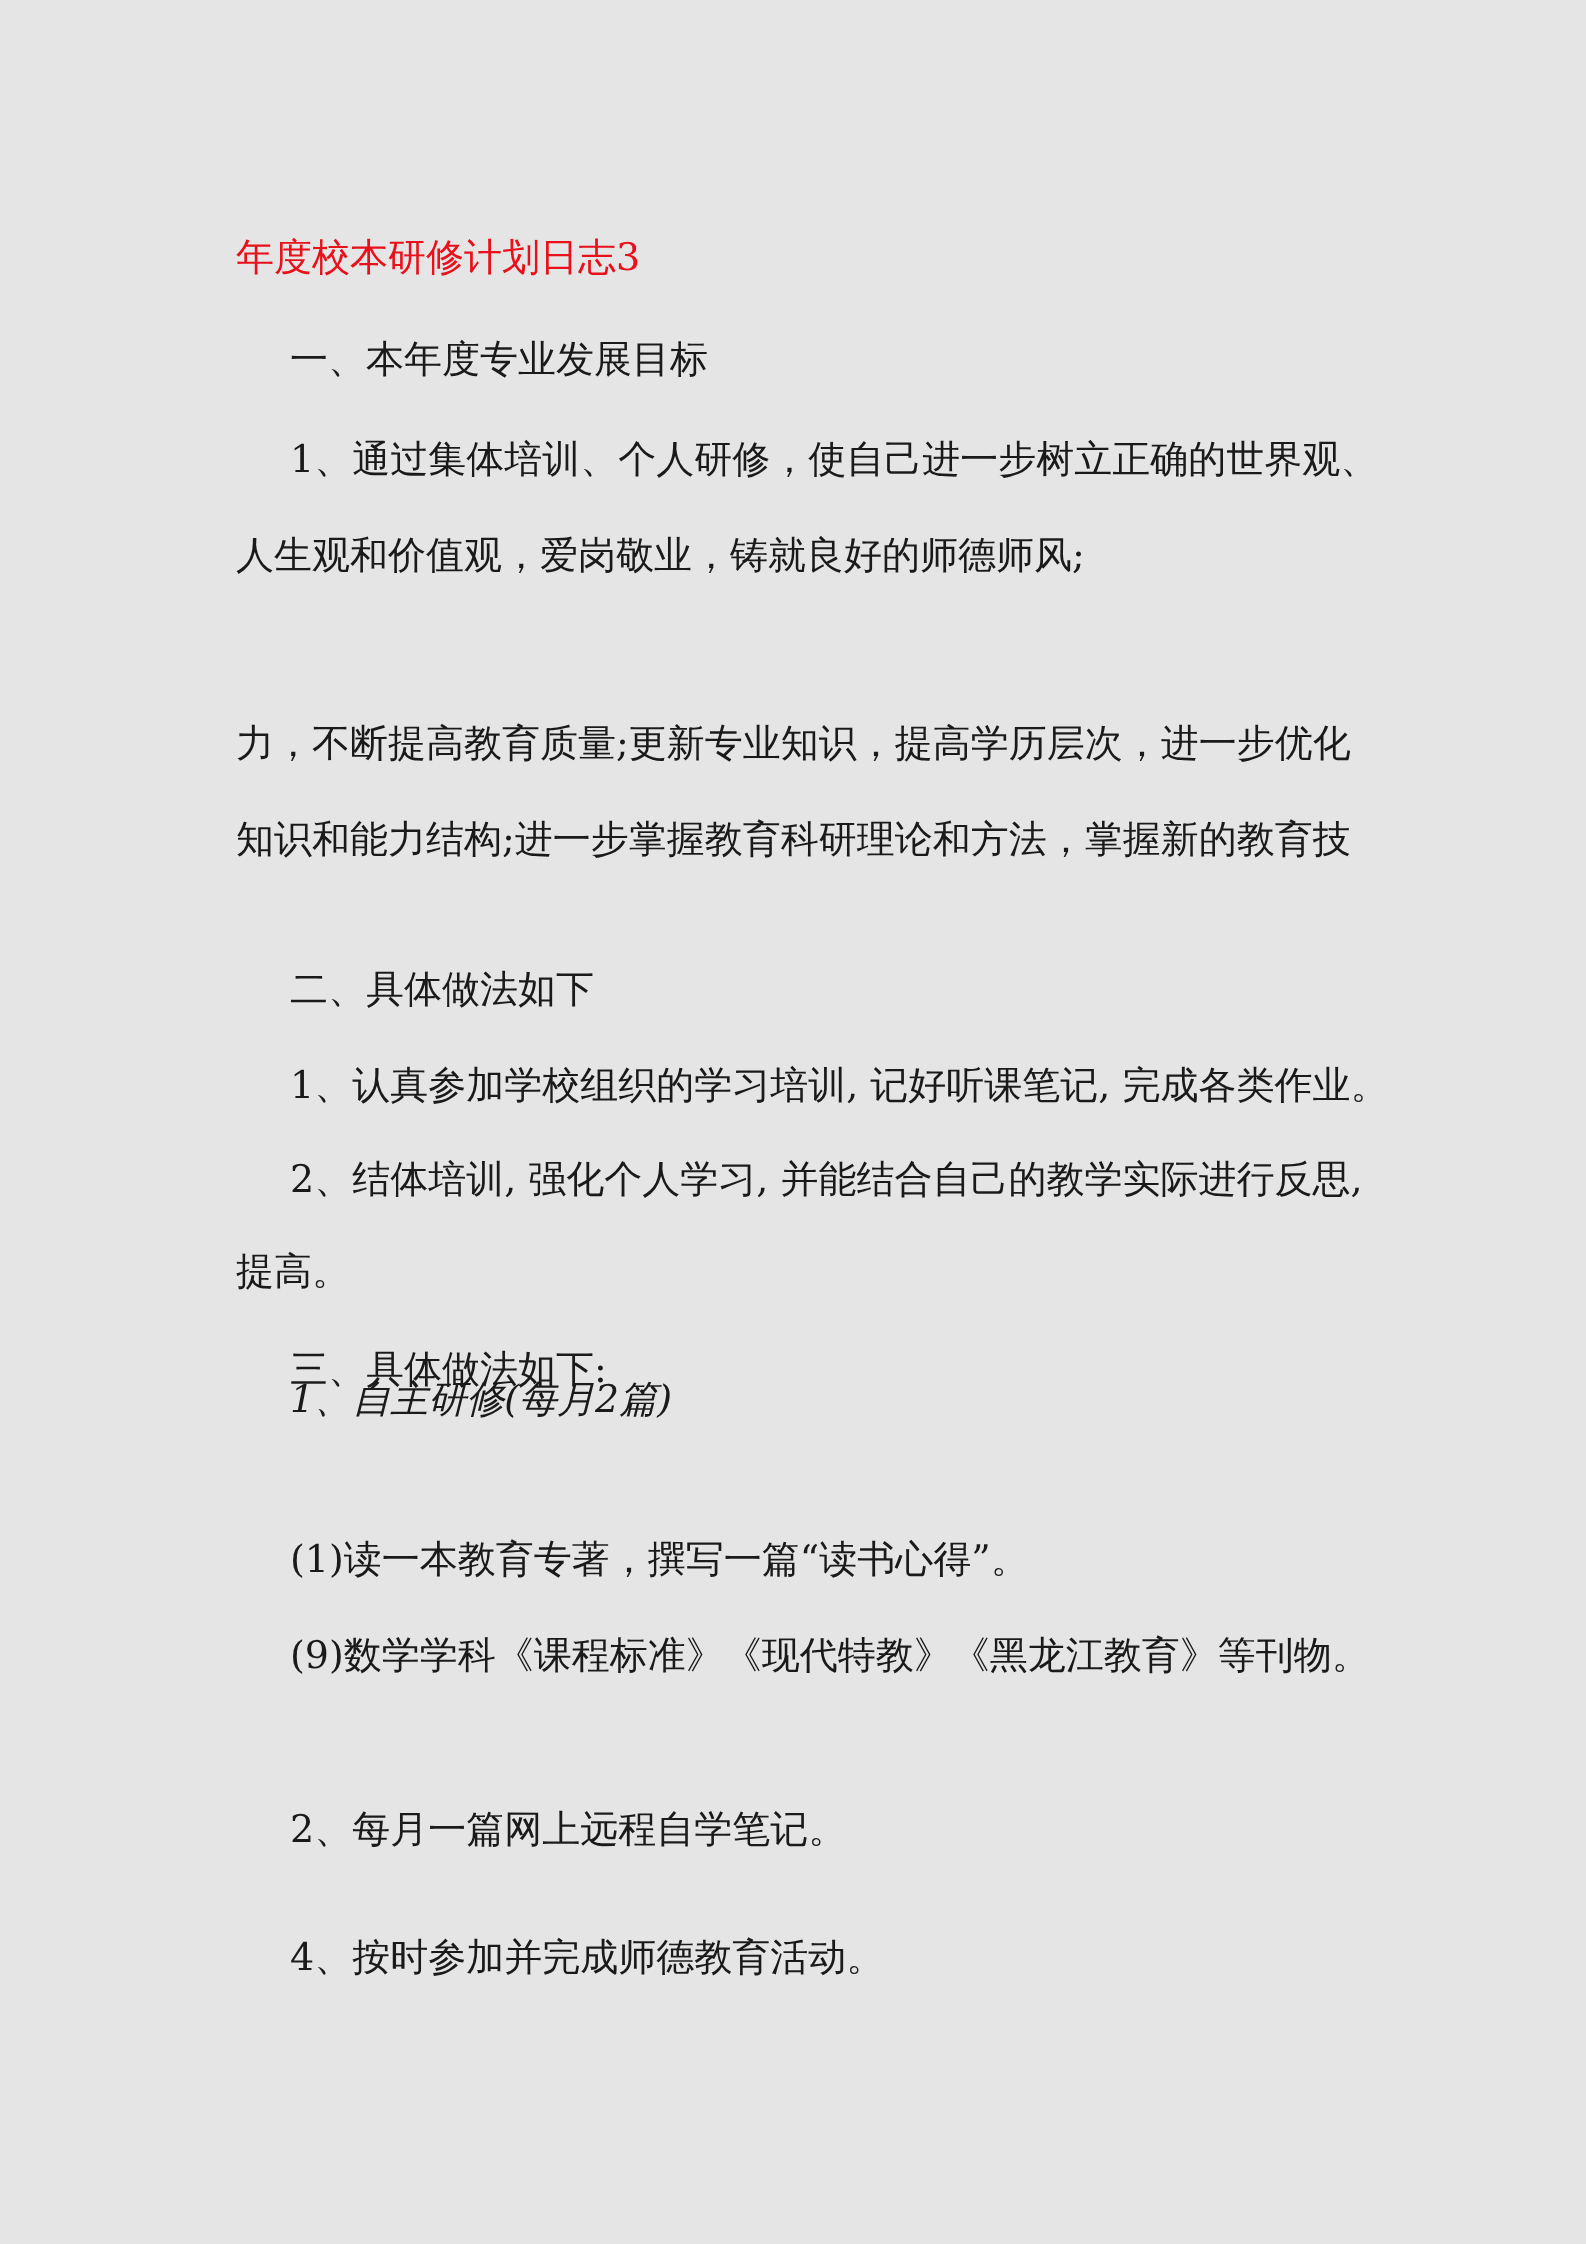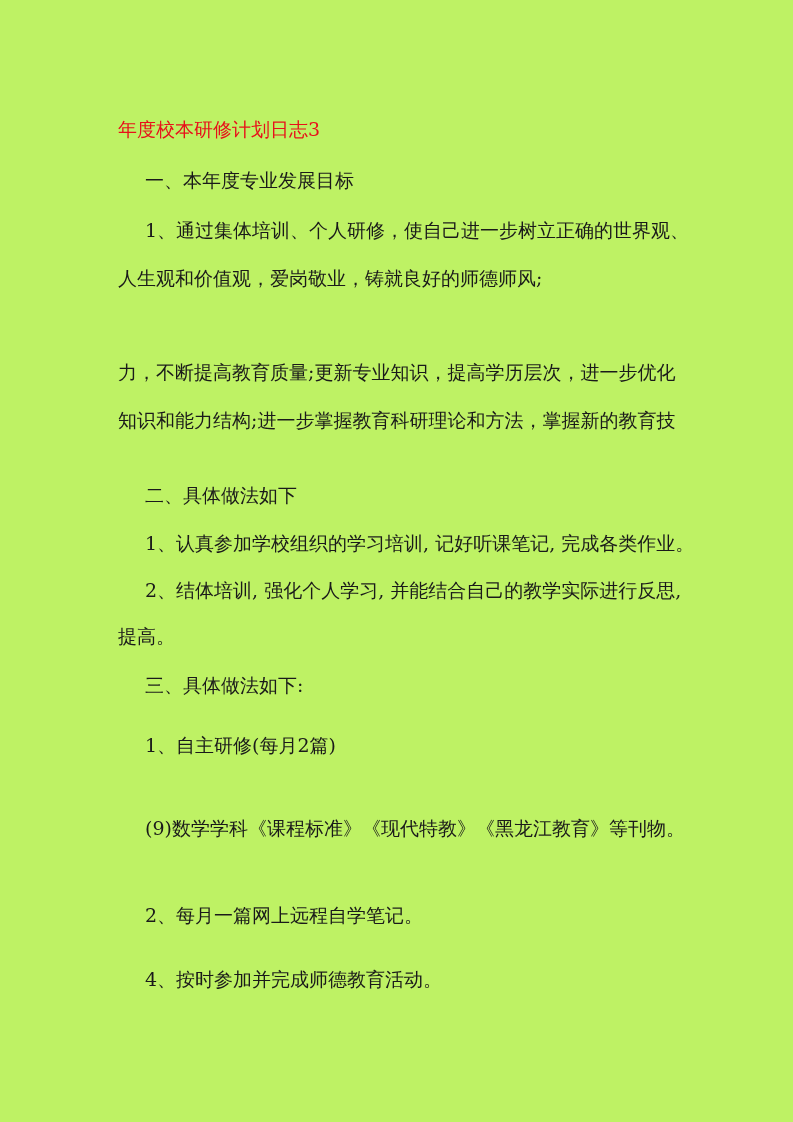--- a/index.html
+++ b/index.html
@@ -1,17 +1,17 @@
 <!DOCTYPE html>
 <html><head>
 <meta charset="utf-8">
 <style>
   html, body { margin: 0; padding: 0; background: #ffffff; }
   body { width: 793px; height: 1122px; position: relative; overflow: hidden; }
-  .page { position: absolute; left: 0; top: 0; width: 793px; height: 1122px; background: #bef264; }
+  .page { position: absolute; left: 0; top: 0; width: 793px; height: 1122px; background: #e5e5e5; }
   .line {
     position: absolute;
     font-family: "DejaVu Serif", "Liberation Serif", serif;
     font-size: 19px;
     color: #1a1a1a;
     white-space: nowrap;
     line-height: 24px;
   }
   .title { color: #e8101a; font-size: 19px; }
 </style>
@@ -26,17 +26,18 @@
   <div class="line" style="left:118px; top:266px;">人生观和价值观，爱岗敬业，铸就良好的师德师风;</div>
   <div class="line" style="left:118px; top:360px;">力，不断提高教育质量;更新专业知识，提高学历层次，进一步优化</div>
   <div class="line" style="left:118px; top:408px;">知识和能力结构;进一步掌握教育科研理论和方法，掌握新的教育技</div>
 
   <div class="line" style="left:145px; top:483px;">二、具体做法如下</div>
   <div class="line" style="left:145px; top:531px;">1、认真参加学校组织的学习培训, 记好听课笔记, 完成各类作业。</div>
   <div class="line" style="left:145px; top:578px;">2、结体培训, 强化个人学习, 并能结合自己的教学实际进行反思,</div>
   <div class="line" style="left:118px; top:624px;">提高。</div>
 
   <div class="line" style="left:145px; top:673px;">三、具体做法如下:</div>
-  <div class="line" style="left:145px; top:733px;">1、自主研修(每月2篇)</div>
+  <div class="line" style="left:145px; top:688px;font-style:italic;">1、自主研修(每月2篇)</div>
+  <div class="line" style="left:145px; top:768px;">(1)读一本教育专著，撰写一篇“读书心得”。</div>
   <div class="line" style="left:145px; top:816px;">(9)数学学科《课程标准》《现代特教》《黑龙江教育》等刊物。</div>
   <div class="line" style="left:145px; top:871px;margin-top:32px;">2、每月一篇网上远程自学笔记。</div>
   <div class="line" style="left:145px; top:967px;">4、按时参加并完成师德教育活动。</div>
 </div>
 
 </body></html>

